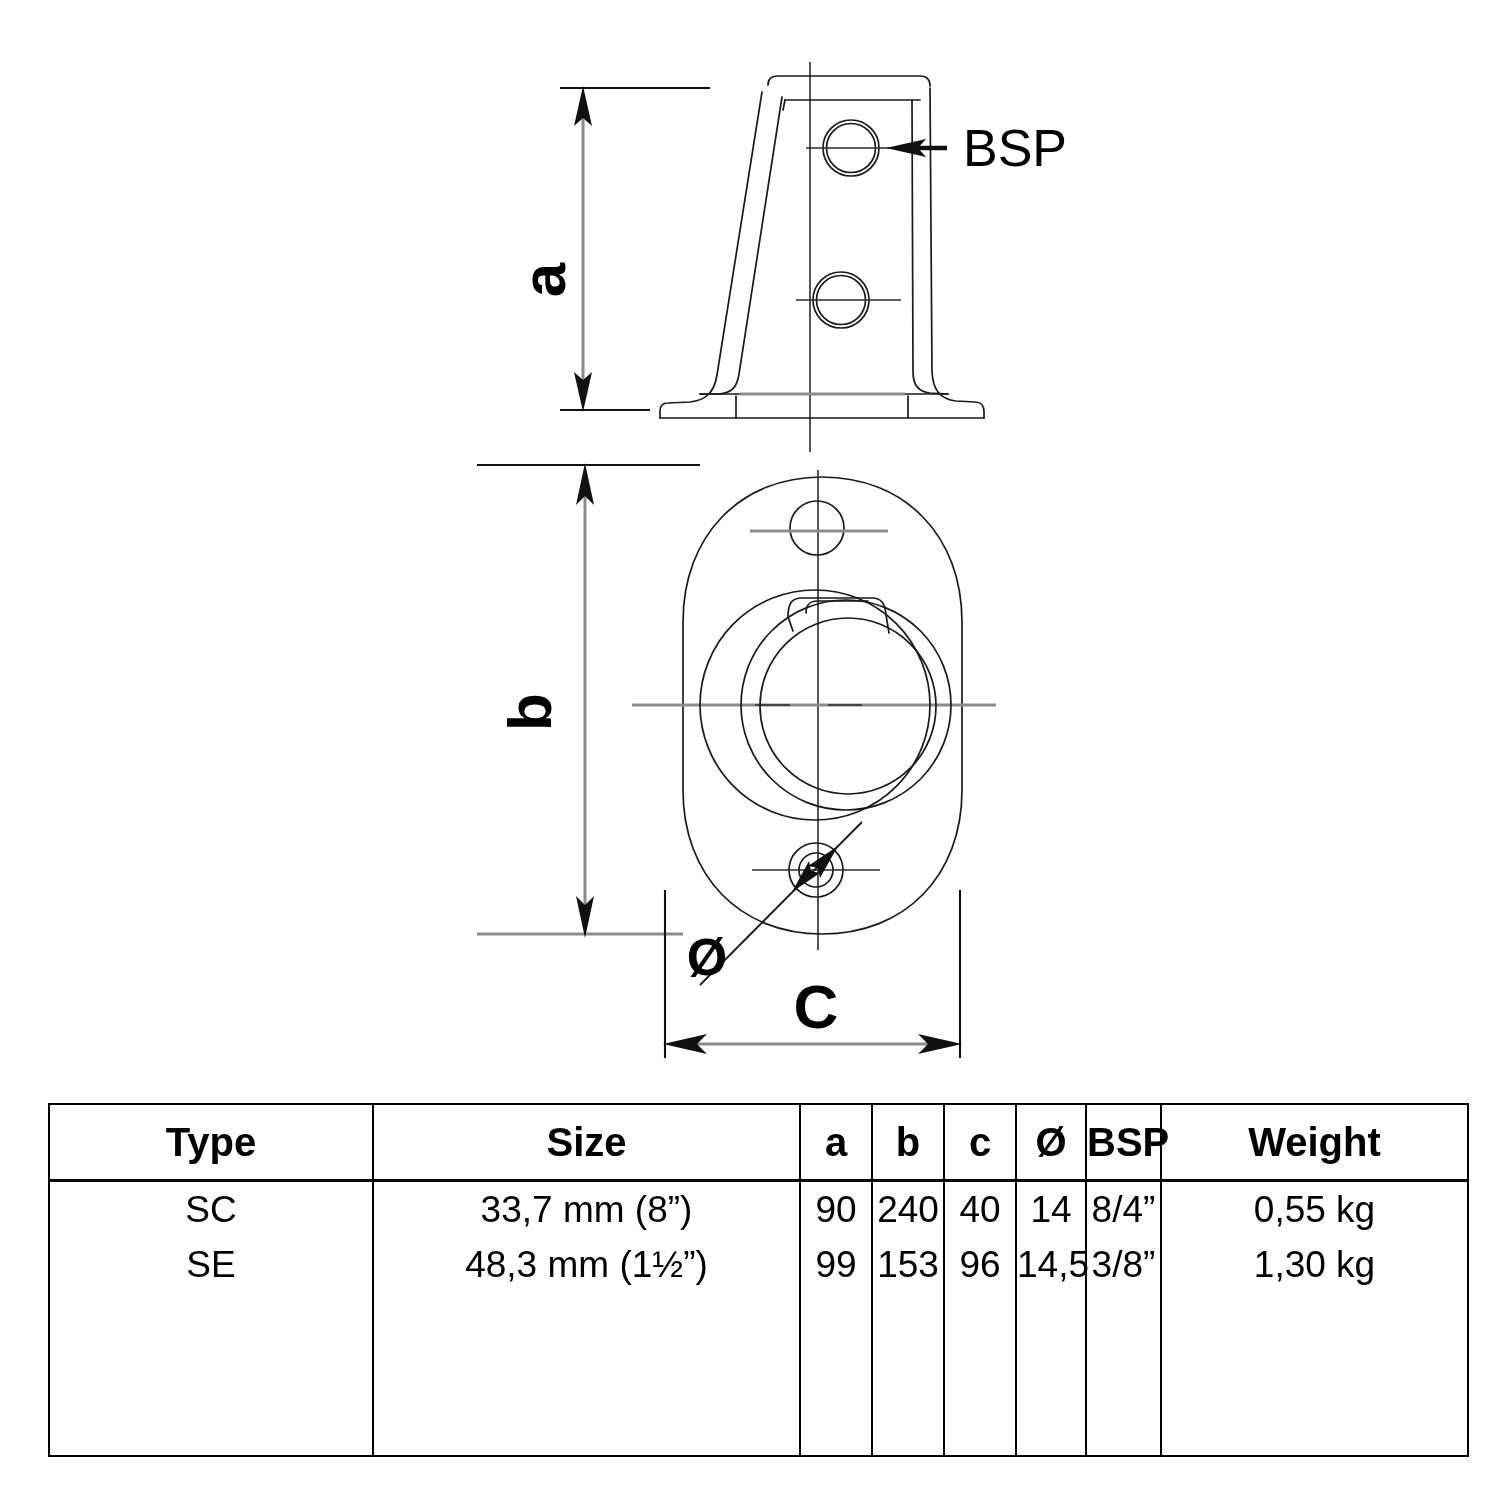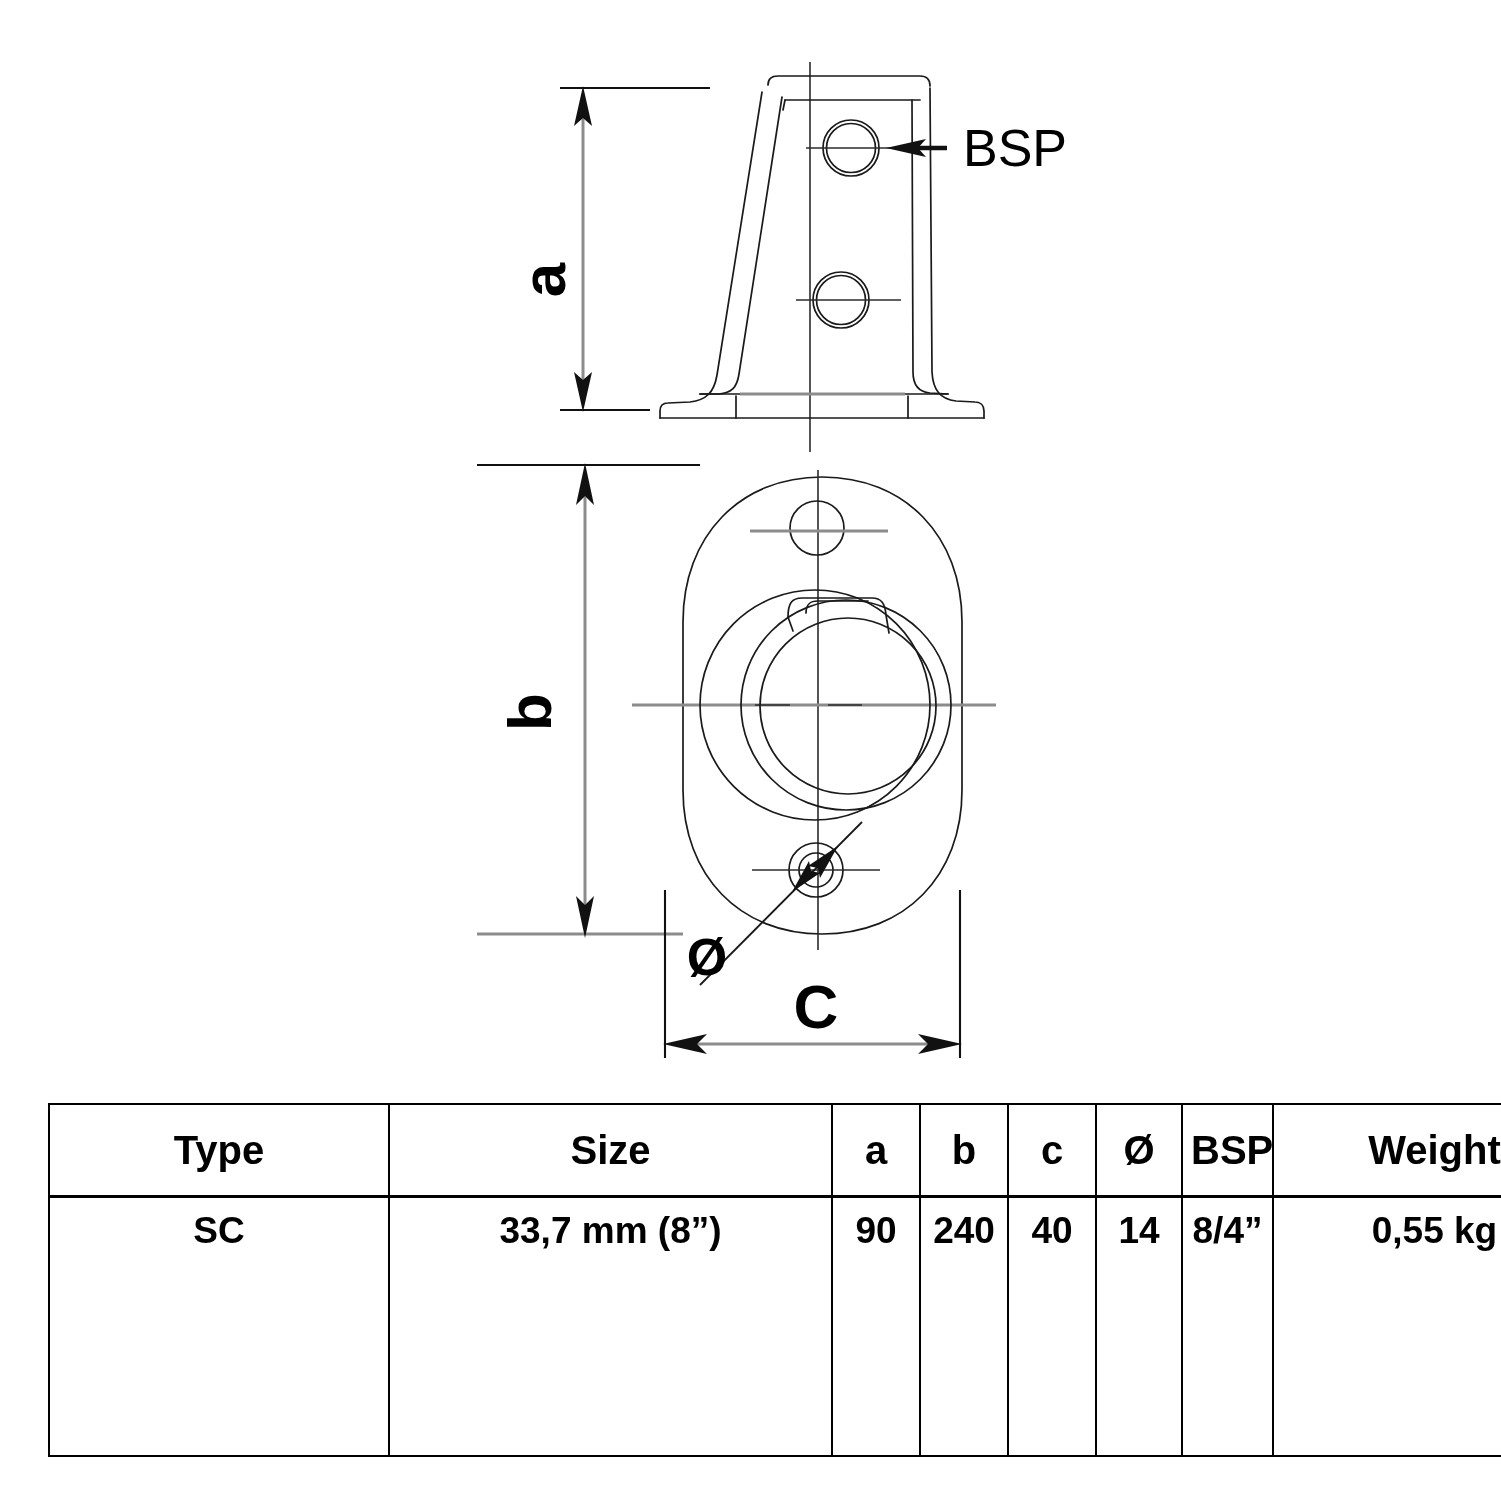--- a/index.html
+++ b/index.html
@@ -101,35 +101,35 @@
     width: 1403px;
     height: 354px;
     table-layout: fixed;
     border: 2.5px solid #000000;
     background: #ffffff;
   }
   table.spec-table th,
   table.spec-table td {
     border-left: 2.2px solid #000000;
     border-right: 2.2px solid #000000;
-    padding: 8px;
+    padding: 0;
     text-align: center;
     vertical-align: middle;
     color: #000000;
     font-family: "Liberation Sans", sans-serif;
   }
   table.spec-table thead th {
     border-bottom: 3.5px solid #000000;
     font-weight: bold;
     font-size: 40px;
     height: 74px;
     line-height: 74px;
   }
   table.spec-table tbody td {
-    font-weight: bold;
+    font-weight: normal;
     font-size: 37px;
     height: 45px;
     line-height: 45px;
     border-bottom: none;
     border-top: none;
     margin-left: 38px;
   }
   tr.filler-row td {
     height: 48px;
   }
@@ -295,20 +295,30 @@
         <tr>
           <td>SC</td>
           <td>33,7 mm (8”)</td>
           <td>90</td>
           <td>240</td>
           <td>40</td>
           <td>14</td>
           <td>8/4”</td>
           <td>0,55 kg</td>
         </tr>
+        <tr>
+          <td>SE</td>
+          <td>48,3 mm (1½”)</td>
+          <td>99</td>
+          <td>153</td>
+          <td>96</td>
+          <td>14,5</td>
+          <td>3/8”</td>
+          <td>1,30 kg</td>
+        </tr>
         <tr class="filler-row">
           <td>&nbsp;</td>
           <td>&nbsp;</td>
           <td>&nbsp;</td>
           <td>&nbsp;</td>
           <td>&nbsp;</td>
           <td>&nbsp;</td>
           <td>&nbsp;</td>
           <td>&nbsp;</td>
         </tr>

